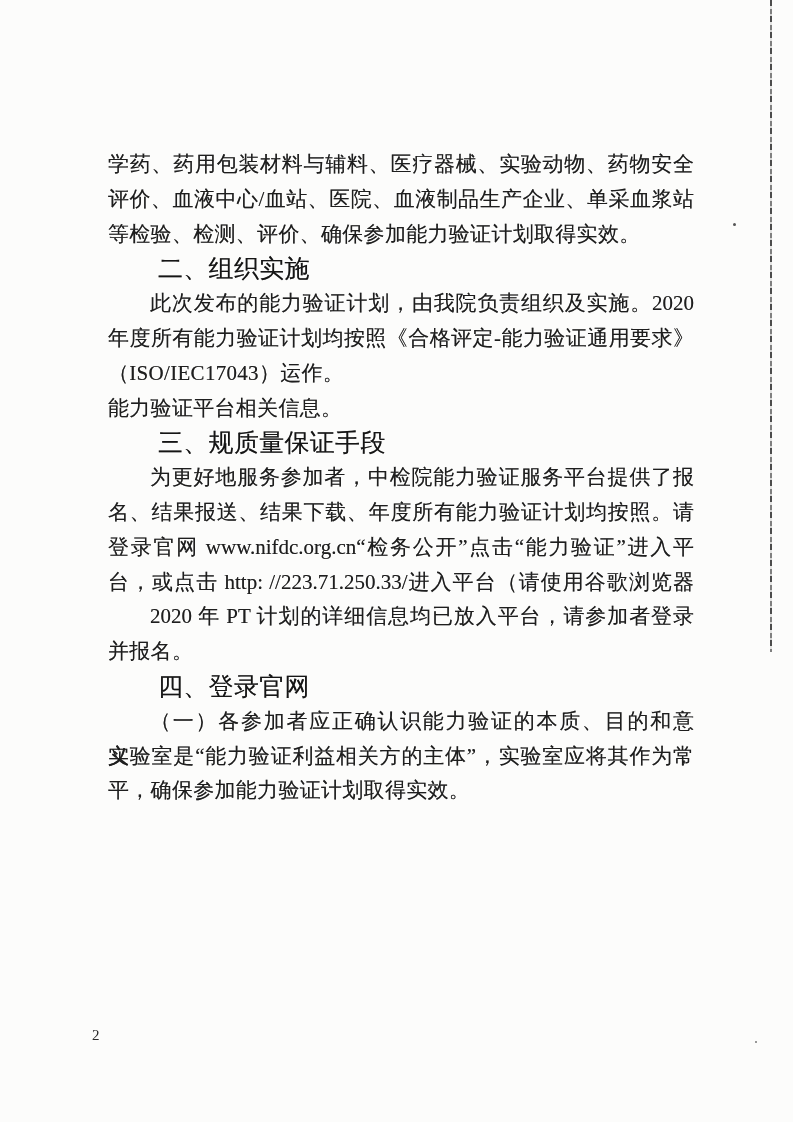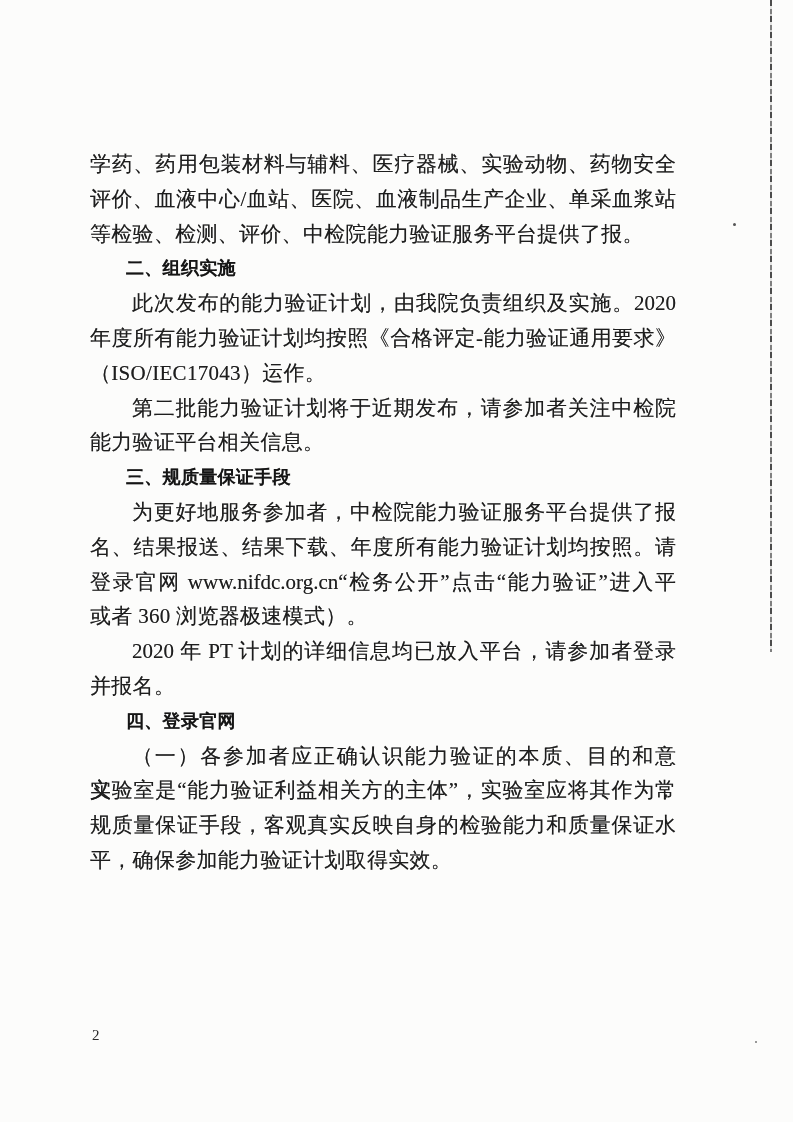--- a/index.html
+++ b/index.html
@@ -14,21 +14,21 @@
     overflow: hidden;
     font-family: "Liberation Serif", serif;
   }
   .page {
     position: absolute;
     inset: 0;
     background: #fcfcfb;
   }
   .text-block {
     position: absolute;
-    left: 90px;
+    left: 108px;
     top: 147px;
     width: 586px;
     color: #1e1e1e;
   }
   .line {
     height: 34.8px;
     line-height: 34.8px;
     font-size: 21px;
     white-space: nowrap;
     letter-spacing: 0.3px;
@@ -41,23 +41,23 @@
     text-align-last: justify;
     letter-spacing: 0;
   }
   
   .i {
     text-indent: 2em;
   }
   
   .h {
     font-family: "Liberation Sans", sans-serif;
-    font-weight: 700;
+    font-weight: 400;
     color: #151515;
-    font-size: 18px;
+    font-size: 25px;
   }
   .page-number {
     position: absolute;
     left: 92px;
     top: 1027px;
     font-size: 15px;
     color: #2a2a2a;
     font-family: "Liberation Serif", serif;
   }
   
@@ -88,38 +88,36 @@
   .d2 { left: 755px; top: 1041px; width: 2px; height: 2px; background:#777; }
 </style>
 </head>
 <body>
 
 <div class="page">
 
   <div class="text-block">
     <div class="line j">学药、药用包装材料与辅料、医疗器械、实验动物、药物安全</div>
     <div class="line j">评价、血液中心/血站、医院、血液制品生产企业、单采血浆站</div>
-    <div class="line">等检验、检测、评价、中检院能力验证服务平台提供了报。</div>
+    <div class="line">等检验、检测、评价、确保参加能力验证计划取得实效。</div>
     <div class="line h i">二、组织实施</div>
     <div class="line j i">此次发布的能力验证计划，由我院负责组织及实施。2020</div>
     <div class="line j">年度所有能力验证计划均按照《合格评定-能力验证通用要求》</div>
     <div class="line">（ISO/IEC17043）运作。</div>
-    <div class="line j i">第二批能力验证计划将于近期发布，请参加者关注中检院</div>
     <div class="line">能力验证平台相关信息。</div>
     <div class="line h i">三、规质量保证手段</div>
     <div class="line j i">为更好地服务参加者，中检院能力验证服务平台提供了报</div>
     <div class="line j">名、结果报送、结果下载、年度所有能力验证计划均按照。请</div>
     <div class="line j">登录官网 www.nifdc.org.cn“检务公开”点击“能力验证”进入平</div>
-    <div class="line">或者 360 浏览器极速模式）。</div>
+    <div class="line j">台，或点击 http: //223.71.250.33/进入平台（请使用谷歌浏览器</div>
     <div class="line j i">2020 年 PT 计划的详细信息均已放入平台，请参加者登录</div>
     <div class="line">并报名。</div>
     <div class="line h i">四、登录官网</div>
     <div class="line j i">（一）各参加者应正确认识能力验证的本质、目的和意义，</div>
     <div class="line j">实验室是“能力验证利益相关方的主体”，实验室应将其作为常</div>
-    <div class="line j">规质量保证手段，客观真实反映自身的检验能力和质量保证水</div>
     <div class="line">平，确保参加能力验证计划取得实效。</div>
   </div>
 
   <div class="scan-line"></div>
   <div class="dot d1"></div>
   <div class="dot d2"></div>
 
   <div class="page-number">2</div>
 
 </div>

